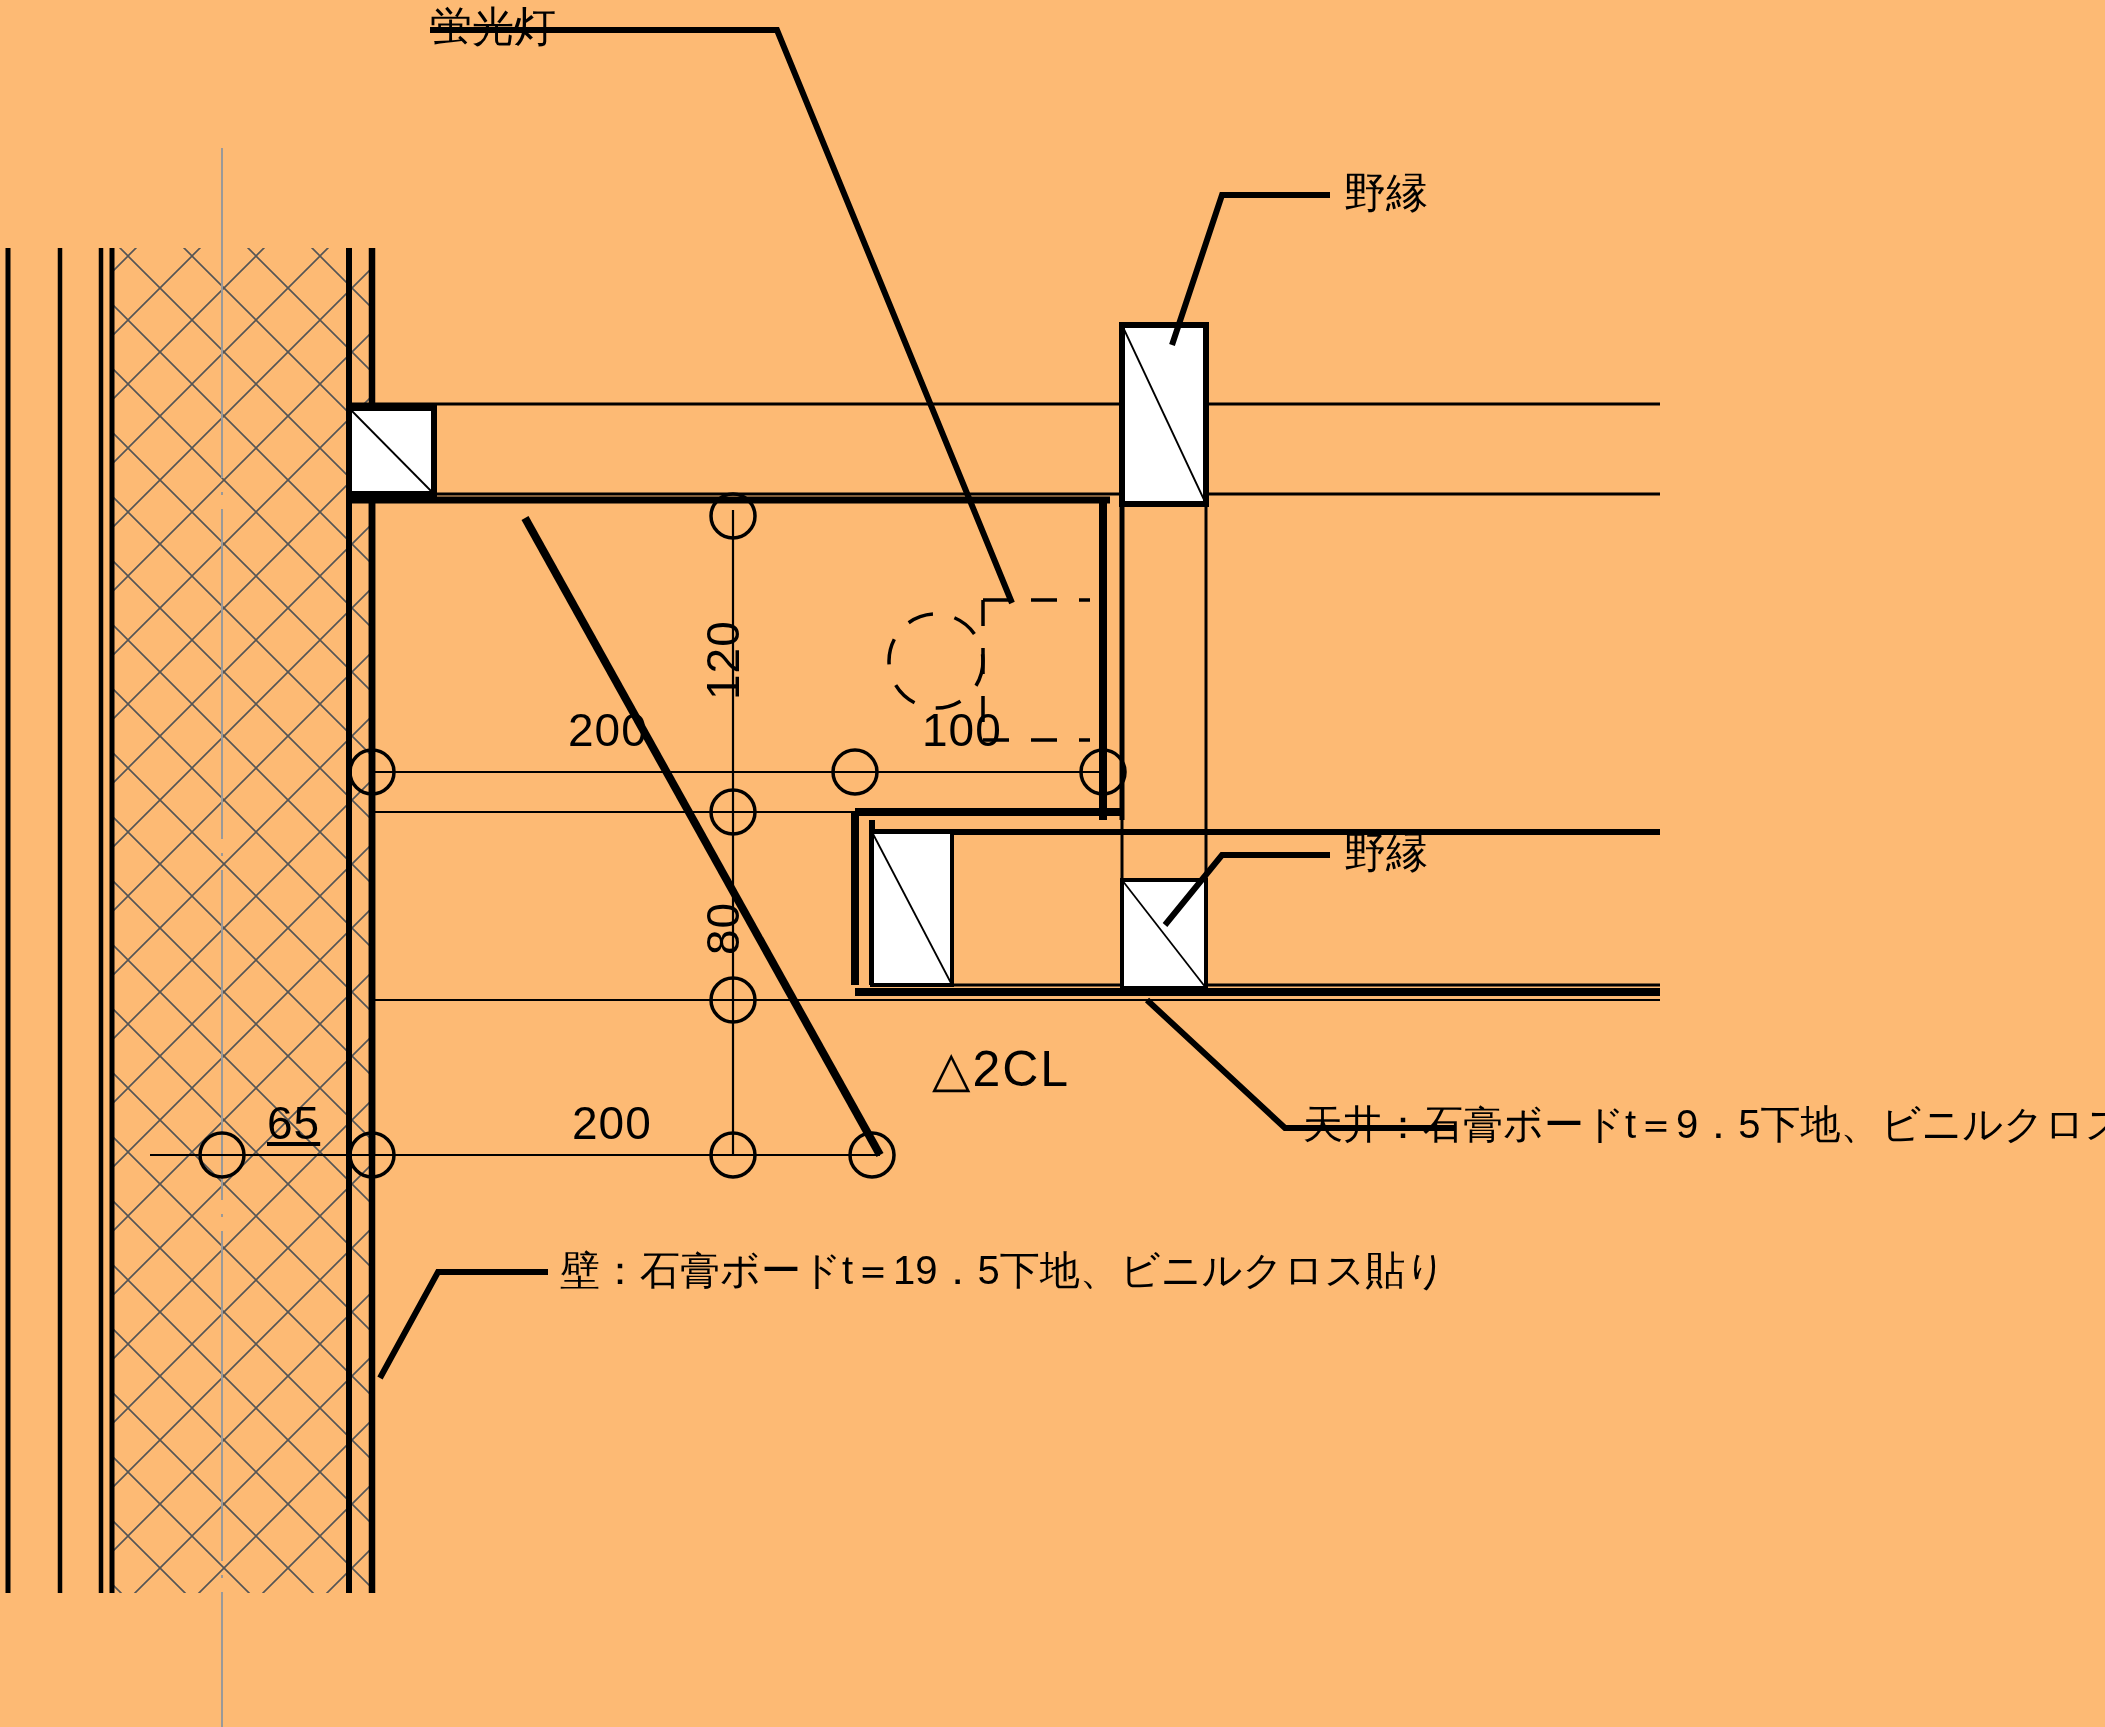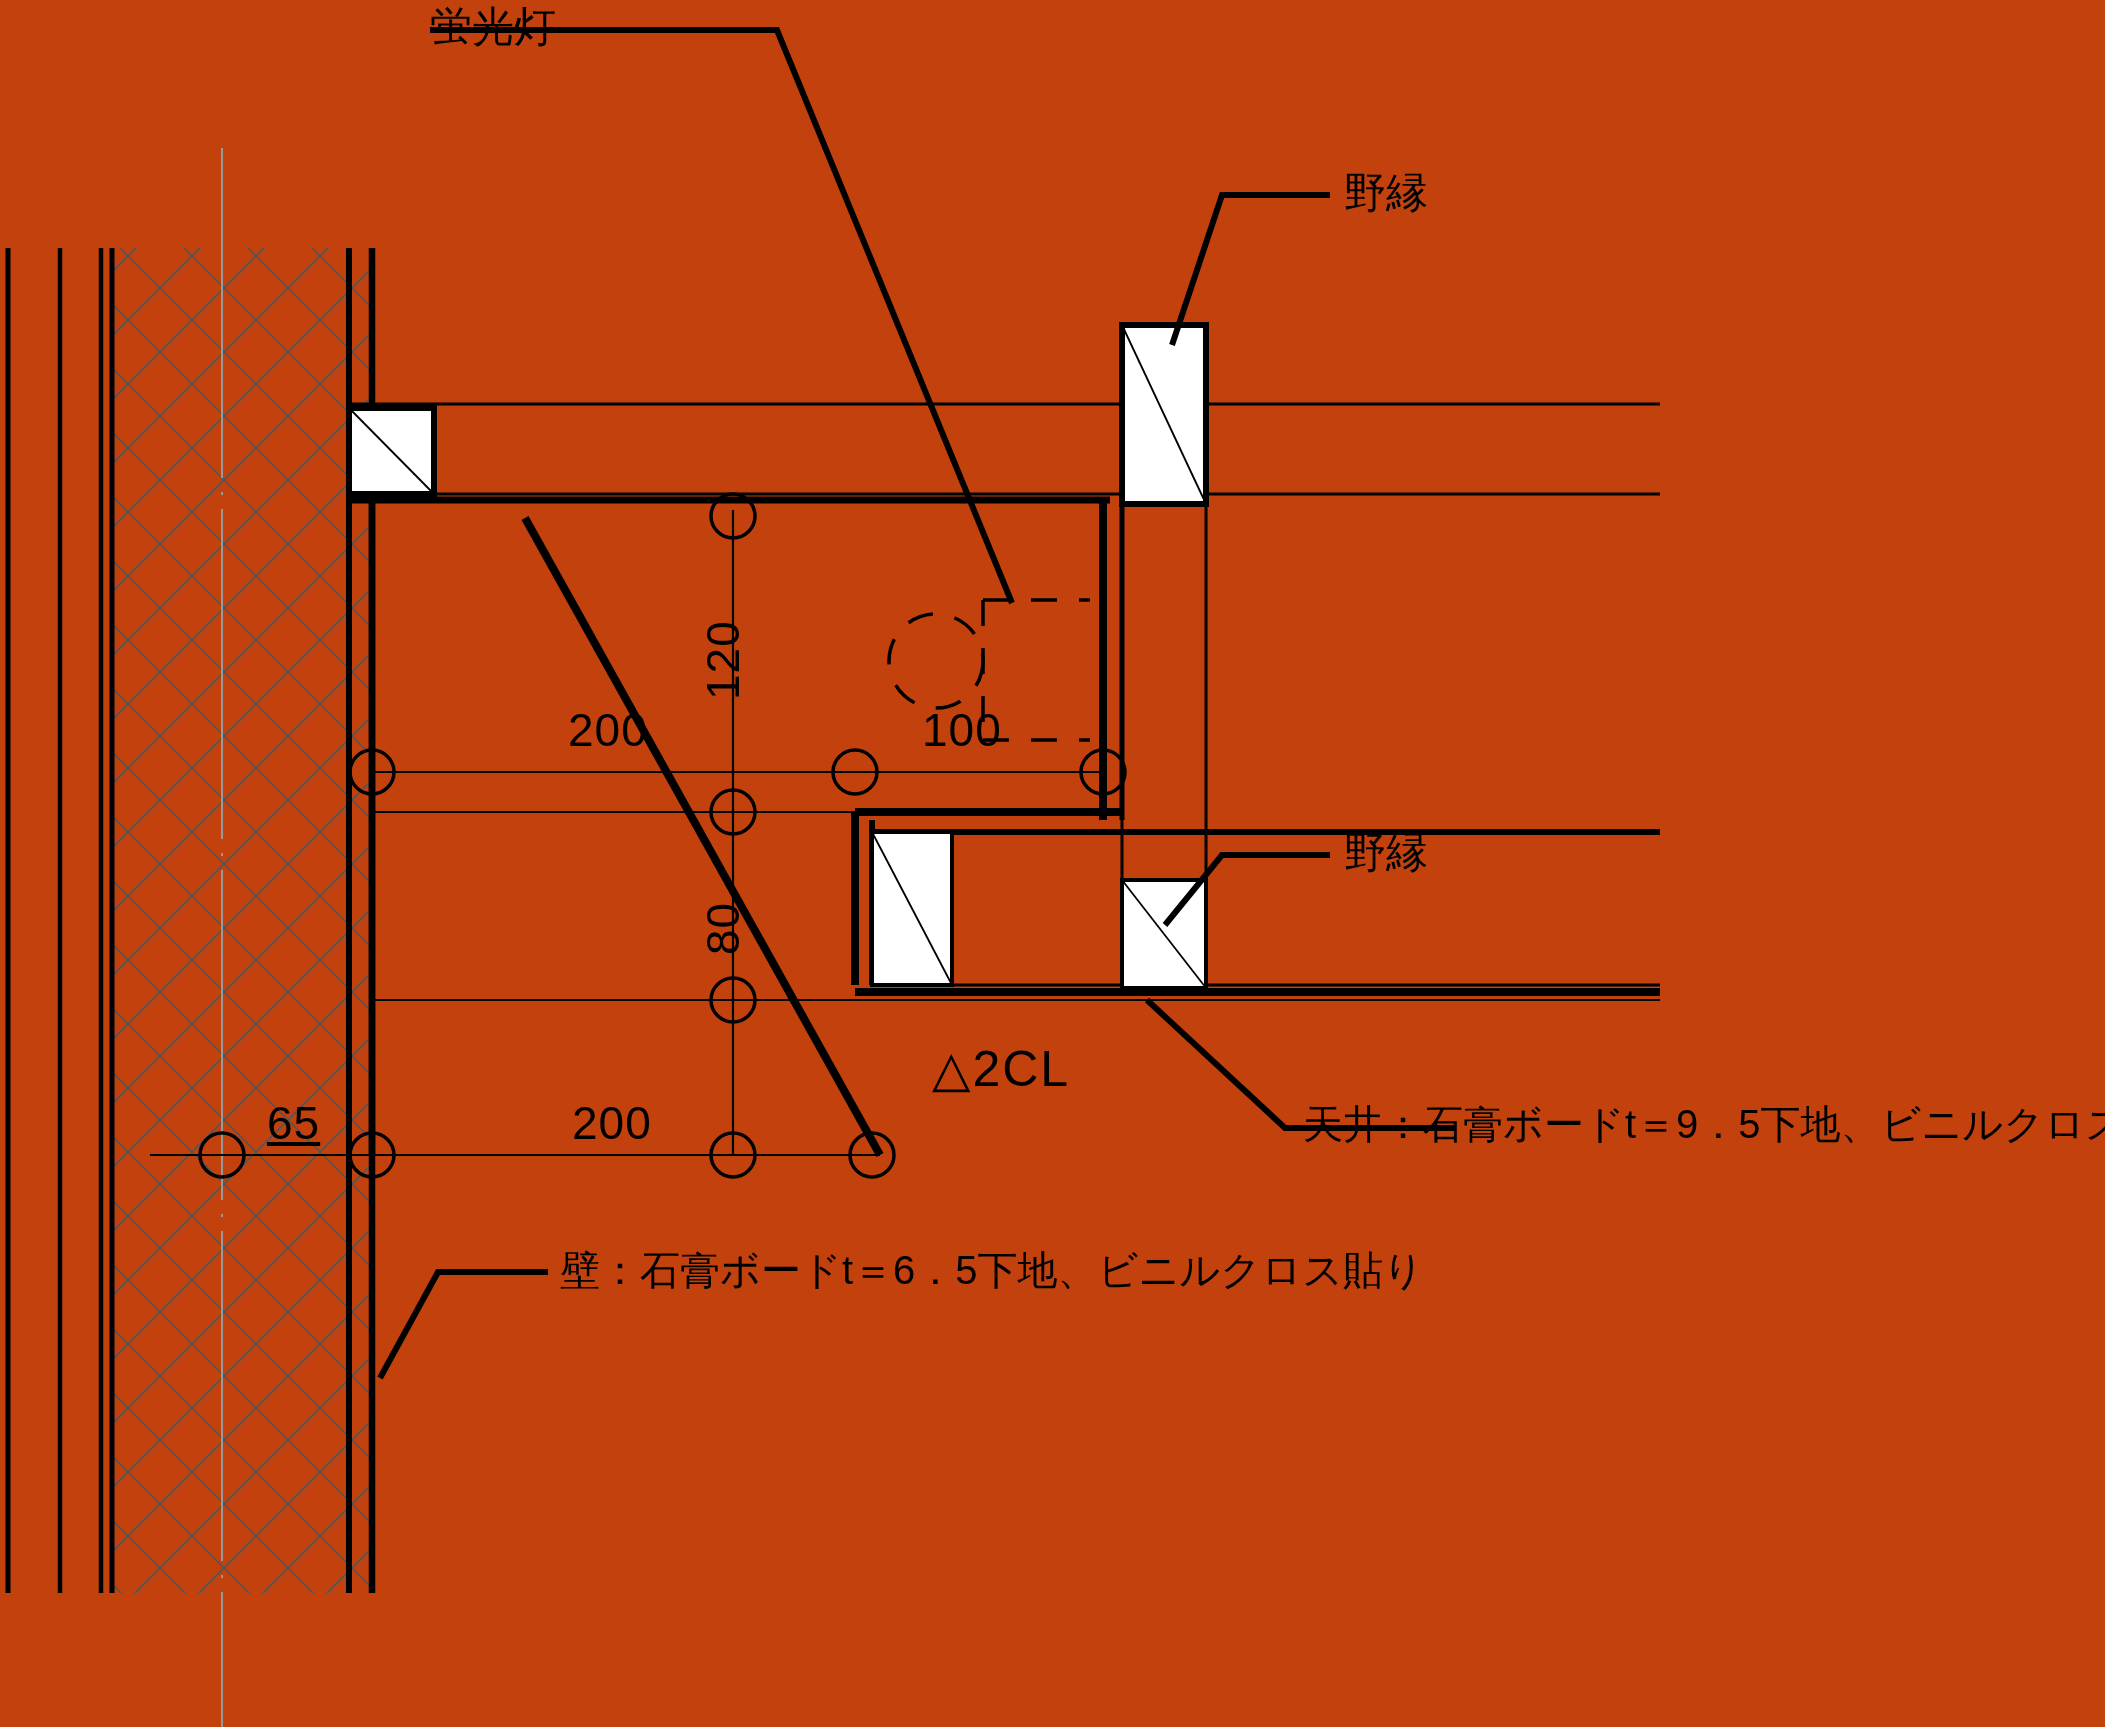--- a/index.html
+++ b/index.html
@@ -7,21 +7,21 @@
     padding: 0;
     background: #ffffff;
   }
   body {
     font-family: "Liberation Sans", sans-serif;
   }
   #sheet {
     position: relative;
     width: 2105px;
     height: 1727px;
-    background: #c2410c;
+    background: #fdba74;
     overflow: hidden;
   }
   #drawing {
     position: absolute;
     left: 0;
     top: 0;
     width: 2105px;
     height: 1727px;
   }
   .lbl {
@@ -178,21 +178,21 @@
   </svg>
 
   <div class="lbl lead-txt" style="left:430px; top:6px;">蛍光灯</div>
 
   <div class="lbl lead-txt" style="left:1344px; top:172px;">野縁</div>
 
   <div class="lbl lead-txt" style="left:1344px; top:832px;">野縁</div>
 
   <div class="lbl note-txt" style="left:1303px; top:1104px;">天井：石膏ボードt＝9．5下地、ビニルクロス貼り</div>
 
-  <div class="lbl note-txt" style="left:560px; top:1250px;">壁：石膏ボードt＝6．5下地、ビニルクロス貼り</div>
+  <div class="lbl note-txt" style="left:560px; top:1250px;">壁：石膏ボードt＝19．5下地、ビニルクロス貼り</div>
 
   <div class="lbl dim-txt rot90" style="left:700px; top:700px;">120</div>
 
   <div class="lbl dim-txt rot90" style="left:700px; top:955px;">80</div>
 
   <div class="lbl dim-txt" style="left:568px; top:707px;">200</div>
 
   <div class="lbl dim-txt" style="left:922px; top:707px;">100</div>
 
   <div class="lbl dim-txt" style="left:267px; top:1100px;text-decoration:underline;">65</div>

